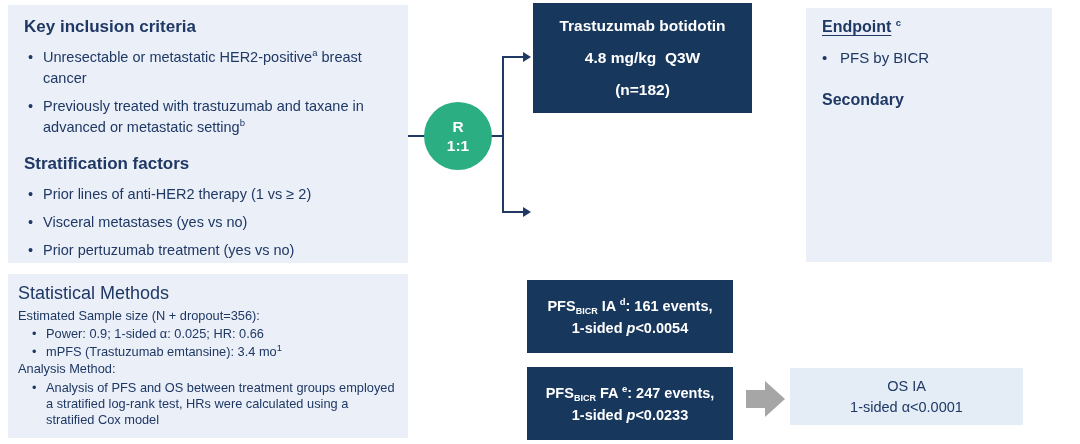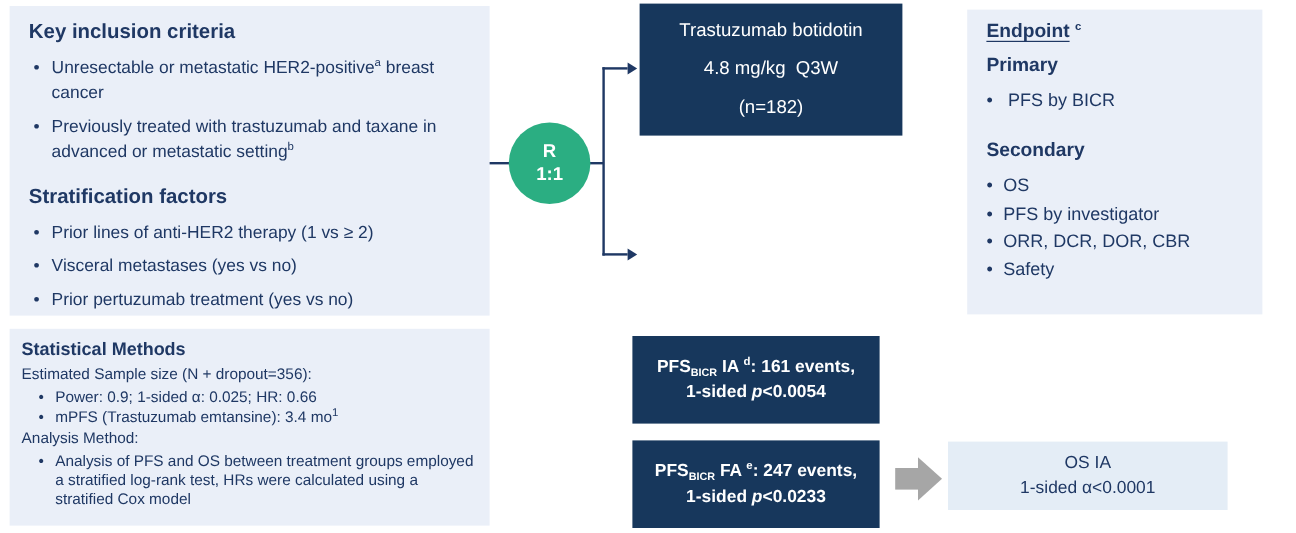--- a/index.html
+++ b/index.html
@@ -11,37 +11,37 @@
   
   #inclusion-panel{left:8px;top:5px;width:400px;height:258px;padding:10px 12px;}
   .h1{font-size:17px;font-weight:bold;margin:2px 0 10px 4px;}
   ul.blist{list-style:none;margin:0;padding:0 0 0 6px;}
   ul.blist li{position:relative;padding-left:17px;font-size:14.5px;line-height:1.45;margin-bottom:7px;}
   ul.blist li::before{content:"•";position:absolute;left:2px;top:0;}
   #strat-title{margin-top:16px;}
 
   
   #stats-panel{left:8px;top:274px;width:400px;height:164px;padding:8px 10px;font-size:12.8px;line-height:1.28;}
-  .h2{font-size:15px;font-weight:bold;margin:0 0 3px 0;}
+  .h2{font-size:18px;font-weight:normal;margin:0 0 3px 0;}
   .stats-line{margin:0 0 2px 0;}
   ul.slist{list-style:none;margin:0;padding:0 0 0 10px;}
   ul.slist li{position:relative;padding-left:18px;margin-bottom:1px;}
   ul.slist li::before{content:"•";position:absolute;left:4px;top:0;}
 
   
   #rand-circle{position:absolute;left:424px;top:102px;width:68px;height:68px;border-radius:50%;
     background:#2BAE82;color:#ffffff;font-weight:bold;font-size:15.5px;line-height:1.25;
     display:flex;flex-direction:column;align-items:center;justify-content:center;}
 
   
   .line{position:absolute;background:#1F3864;}
   .arrowhead{position:absolute;width:0;height:0;border-top:5px solid transparent;border-bottom:5px solid transparent;border-left:8px solid #1F3864;}
 
   
-  .arm-box{position:absolute;left:533px;width:219px;color:#ffffff;font-weight:normal;font-size:15.5px;
+  .arm-box{position:absolute;left:533px;width:219px;color:#ffffff;font-weight:bold;font-size:15.5px;
     display:flex;flex-direction:column;align-items:center;justify-content:space-evenly;text-align:center;white-space:pre-wrap;}
   #arm-botidotin{top:3px;height:110px;background:#17375C;}
   #arm-emtansine{top:152px;height:108px;background:#A6A6A6;}
 
   
   .pfs-box{position:absolute;left:527px;width:206px;background:#17375C;color:#ffffff;font-weight:bold;font-size:14.5px;
     display:flex;flex-direction:column;align-items:center;justify-content:center;gap:4px;text-align:center;white-space:pre-wrap;}
   #pfs-ia-box{top:280px;height:73px;}
   #pfs-fa-box{top:367px;height:73px;}
   .pfs-box sub{font-size:9px;vertical-align:-3px;letter-spacing:0;}
@@ -129,27 +129,20 @@
   <div id="block-arrow-shaft"></div>
   <div id="block-arrow-head"></div>
 
   <div class="panel" id="os-ia-box">
     <span>OS IA</span>
     <span>1-sided α&lt;0.0001</span>
   </div>
 
   <div class="panel" id="endpoint-panel">
     <div id="endpoint-title"><span class="u">Endpoint</span> <sup>c</sup></div>
-    <div class="ep-h">Primary</div>
     <ul class="elist">
       <li style="padding-left:18px;">PFS by BICR</li>
     </ul>
     <div id="ep-gap"></div>
     <div class="ep-h">Secondary</div>
-    <ul class="elist">
-      <li>OS</li>
-      <li>PFS by investigator</li>
-      <li>ORR, DCR, DOR, CBR</li>
-      <li>Safety</li>
-    </ul>
   </div>
 
 </div>
 
 </body></html>

